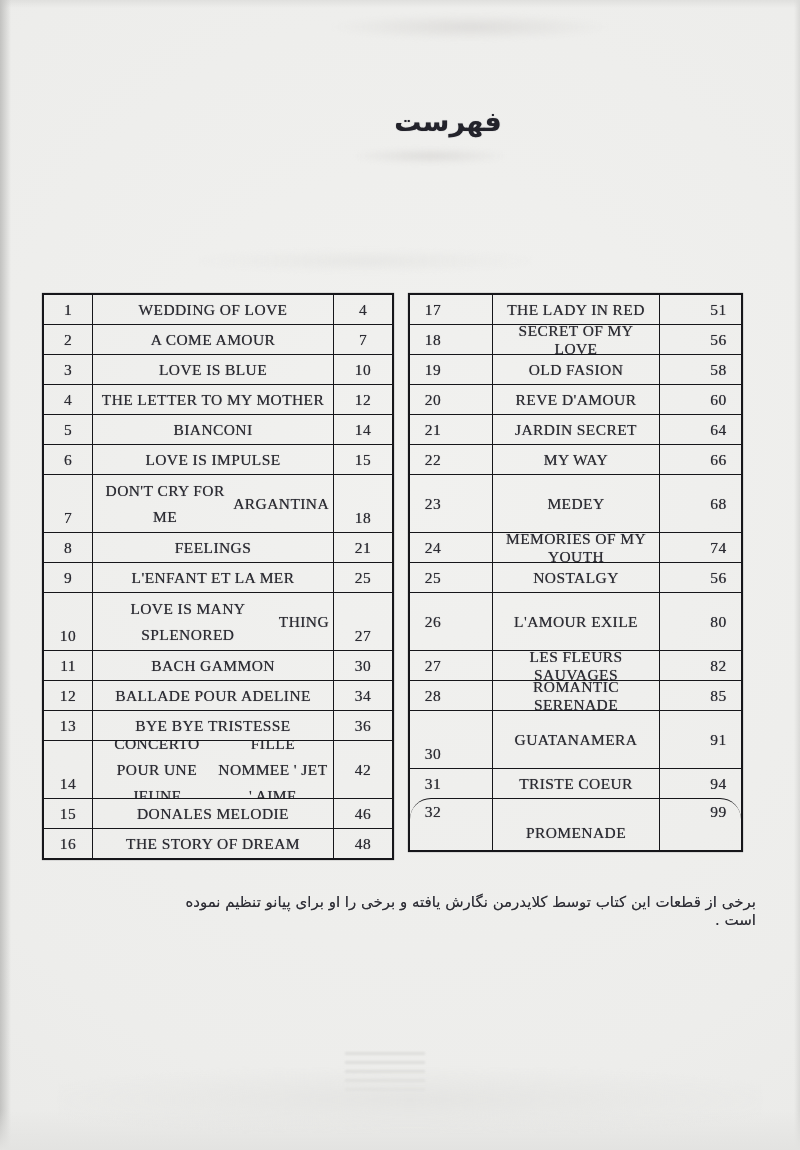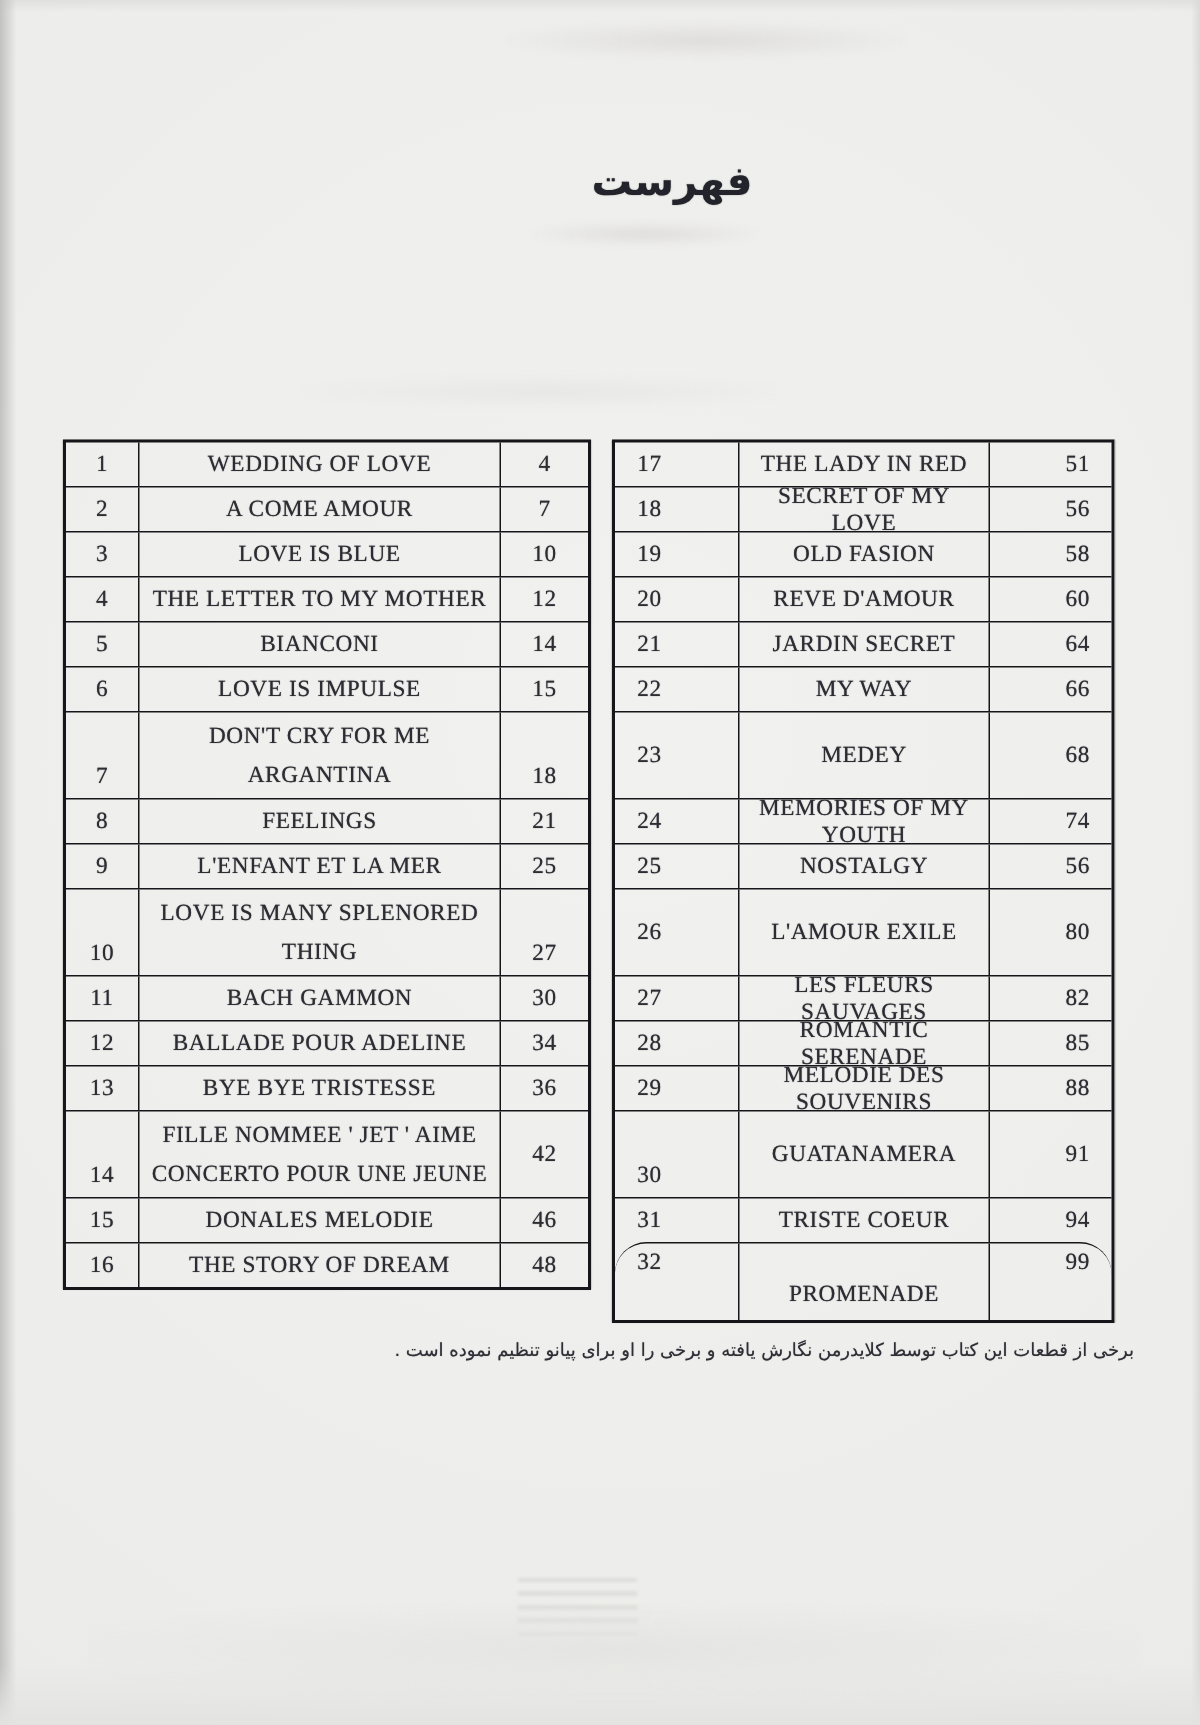--- a/index.html
+++ b/index.html
@@ -59,32 +59,32 @@
   .row.h2 { height:57px; }
   .row.hx { height:51px;border-radius:21px; }
   .cell {
     display:flex; align-items:center; justify-content:center;
     font-size:15.5px; letter-spacing:.4px; line-height:18px;
     color:#2c2c33; text-shadow:0 0 .7px rgba(44,44,51,.75);
     overflow:hidden;
   }
   .cell.title { border-left:1.5px solid #16161a; border-right:1.5px solid #16161a;
                 padding:0 4px; text-align:center; }
-  .cell.title.multi { flex-direction:column; justify-content:center; }
+  .cell.title.multi { flex-direction:row; justify-content:center; }
   .cell.title.multi .tline { line-height:26px; }
   .cell.vb  { align-items:flex-end;   padding-bottom:5px; }
   .cell.vt  { align-items:flex-start; padding-top:4px; }
   .cell.low { align-items:flex-end;   padding-bottom:8px; }
 
   
   .footnote {
     position:absolute; top:893px; right:44px; width:600px;
     direction:rtl; text-align:right;
     font-family:"DejaVu Sans","Liberation Serif",serif;
-    font-size:12px; color:#2e2e36;
+    font-size:15px; color:#2e2e36;
     text-shadow:0 0 .6px rgba(46,46,54,.6);
   }
 </style>
 </head>
 <body>
 
 <div class="page">
 
   <div class="edge-top"></div>
   <div class="edge-left"></div>
@@ -166,22 +166,22 @@
       <div class="cell pg">34</div>
     </div>
     <div class="row">
       <div class="cell num">13</div>
       <div class="cell title">BYE BYE TRISTESSE</div>
       <div class="cell pg">36</div>
     </div>
     <div class="row h2">
       <div class="cell num vb">14</div>
       <div class="cell title multi">
+        <div class="tline">CONCERTO POUR UNE JEUNE</div>
         <div class="tline">FILLE NOMMEE ' JET ' AIME</div>
-        <div class="tline">CONCERTO POUR UNE JEUNE</div>
       </div>
       <div class="cell pg">42</div>
     </div>
     <div class="row">
       <div class="cell num">15</div>
       <div class="cell title">DONALES MELODIE</div>
       <div class="cell pg">46</div>
     </div>
     <div class="row">
       <div class="cell num">16</div>
@@ -243,25 +243,20 @@
     </div>
     <div class="row">
       <div class="cell num">27</div>
       <div class="cell title">LES FLEURS SAUVAGES</div>
       <div class="cell pg">82</div>
     </div>
     <div class="row">
       <div class="cell num">28</div>
       <div class="cell title">ROMANTIC SERENADE</div>
       <div class="cell pg">85</div>
-    </div>
-    <div class="row">
-      <div class="cell num">29</div>
-      <div class="cell title">MELODIE DES SOUVENIRS</div>
-      <div class="cell pg">88</div>
     </div>
     <div class="row h2">
       <div class="cell num vb">30</div>
       <div class="cell title">GUATANAMERA</div>
       <div class="cell pg">91</div>
     </div>
     <div class="row">
       <div class="cell num">31</div>
       <div class="cell title">TRISTE COEUR</div>
       <div class="cell pg">94</div>

